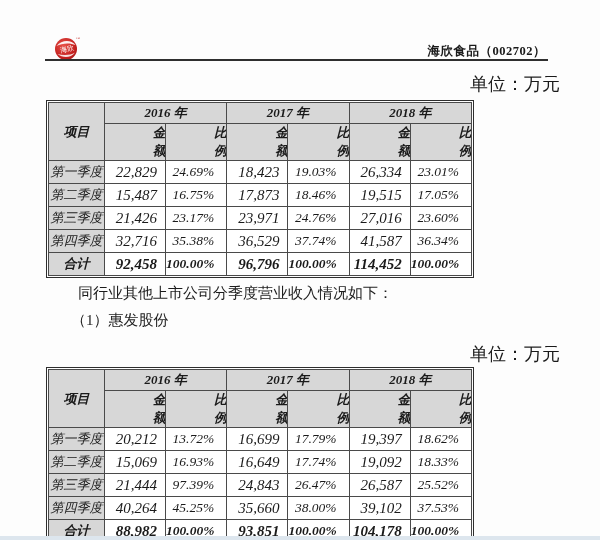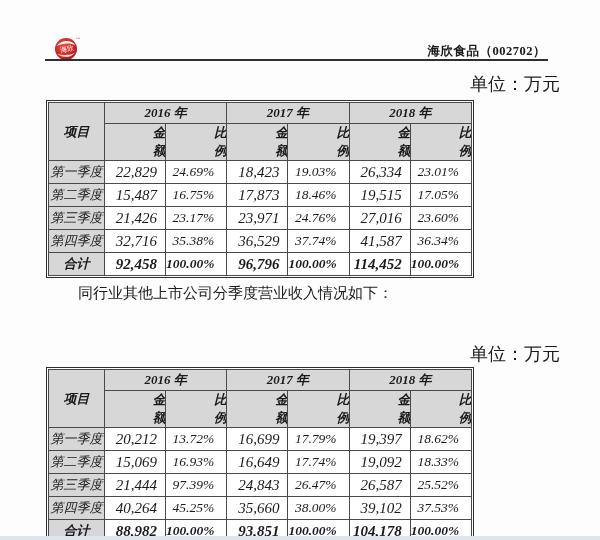--- a/index.html
+++ b/index.html
@@ -132,20 +132,21 @@
             <td class="num">96,796</td>
             <td class="pct">100.00%</td>
             <td class="num">114,452</td>
             <td class="pct">100.00%</td>
           </tr>
         </tbody>
       </table>
     </div>
 
   <p class="para intro">同行业其他上市公司分季度营业收入情况如下：</p>
+  <p class="para item1">（1）惠发股份</p>
 
   <div class="unit unit2">单位：万元</div>
 
   <div class="twrap t2" id="table-huifa">
       <table>
         <colgroup>
           <col style="width: 13.2%;">
           <col style="width: 14.4667%;">
           <col style="width: 14.4667%;">
           <col style="width: 14.4667%;">

